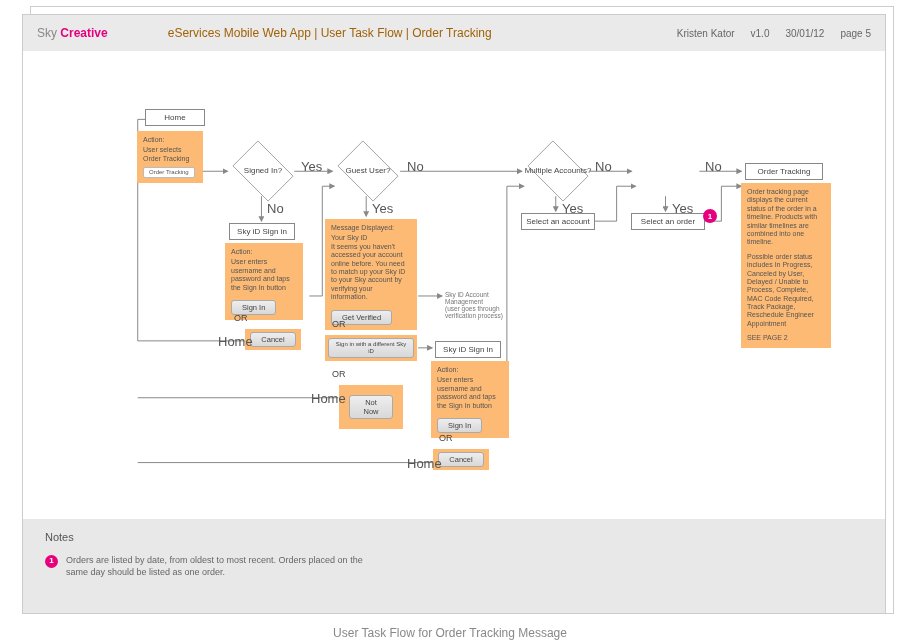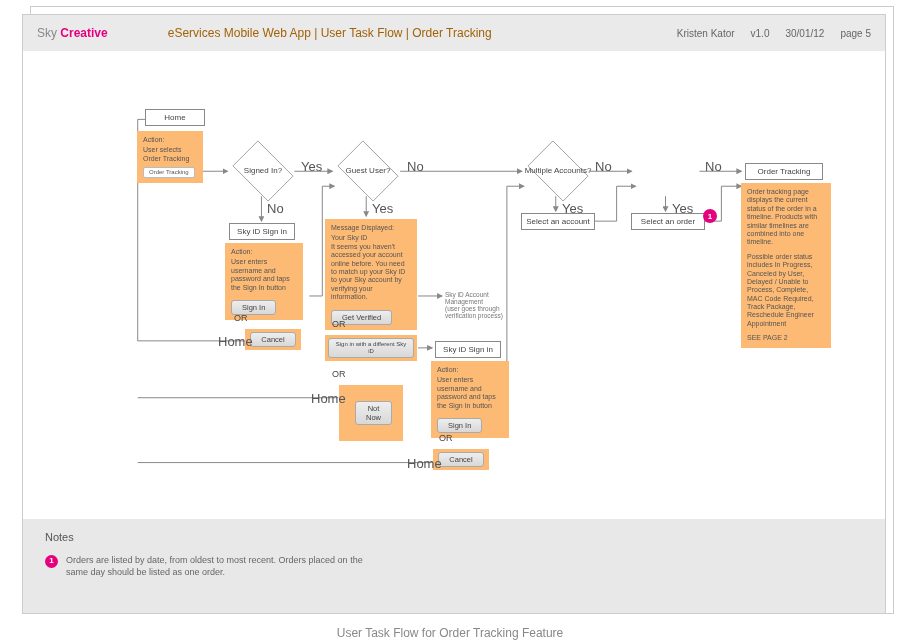--- a/index.html
+++ b/index.html
@@ -166,21 +166,21 @@
       </div>
       <div class="tiny" style="left:422px; top:240px; width:80px; white-space:pre-line;">Sky iD Account Management
 (user goes through verification process)</div>
 
       <div class="or" style="left:309px; top:268px;">OR</div>
       <div class="greybox" style="left:302px; top:284px; width:92px; text-align:center; padding:3px;">
         <div class="btn" style="font-size:6px; padding:2px 4px; margin-top:0;">Sign in with a different Sky iD</div>
       </div>
 
       <div class="or" style="left:309px; top:318px;">OR</div>
-      <div class="greybox" style="left:316px; top:334px; width:64px; text-align:center; padding:16px;">
+      <div class="greybox" style="left:316px; top:334px; width:64px; text-align:center; padding:10px;">
         <div class="btn" style="margin-top:0;">Not Now</div>
       </div>
       <div class="lbl" style="left:288px; top:340px;">Home</div>
 
       <div class="box" style="left:412px; top:290px; width:66px;">Sky iD Sign in</div>
       <div class="greybox" style="left:408px; top:310px; width:78px;">
         <div class="hdr">Action:</div>
         <div>User enters username and password and taps the Sign In button</div>
         <div class="btn" style="margin-top:8px;">Sign In</div>
       </div>
@@ -194,14 +194,14 @@
 
     <div class="notes">
       <h3>Notes</h3>
       <div class="note-item">
         <div class="note-badge">1</div>
         <div>Orders are listed by date, from oldest to most recent.  Orders placed on the same day should be listed as one order.</div>
       </div>
     </div>
 
   </div>
-  <div class="caption" style="position:absolute; bottom:4px; width:100%;">User Task Flow for Order Tracking Feature</div>
+  <div class="caption" style="position:absolute; bottom:4px; width:100%;">User Task Flow for Order Tracking Message</div>
 </div>
 
 </body></html>

